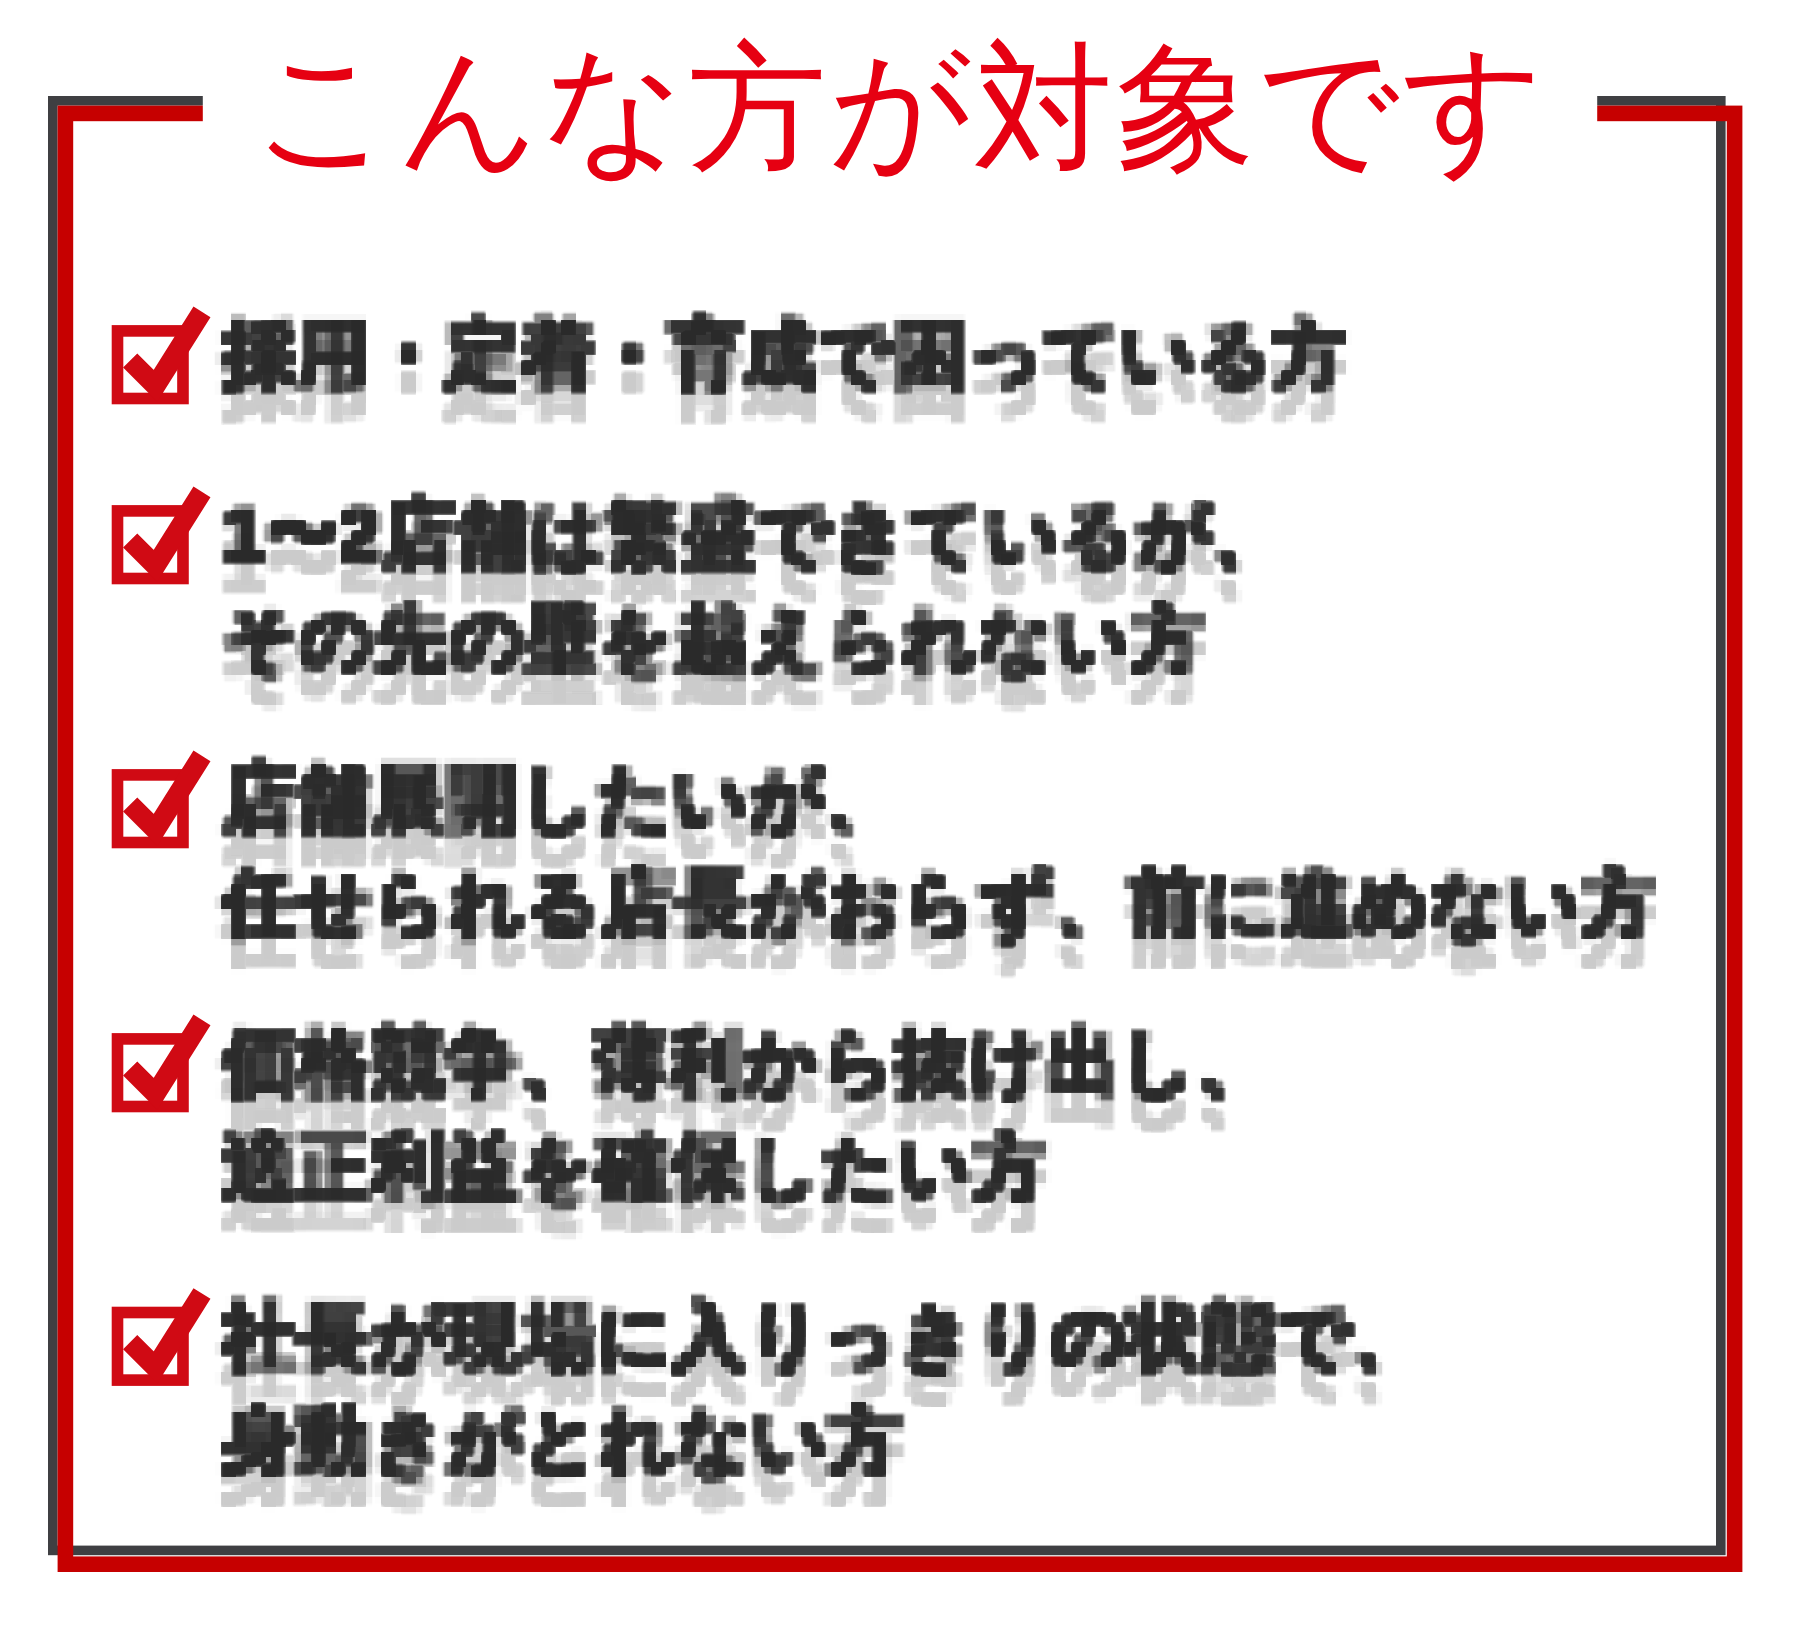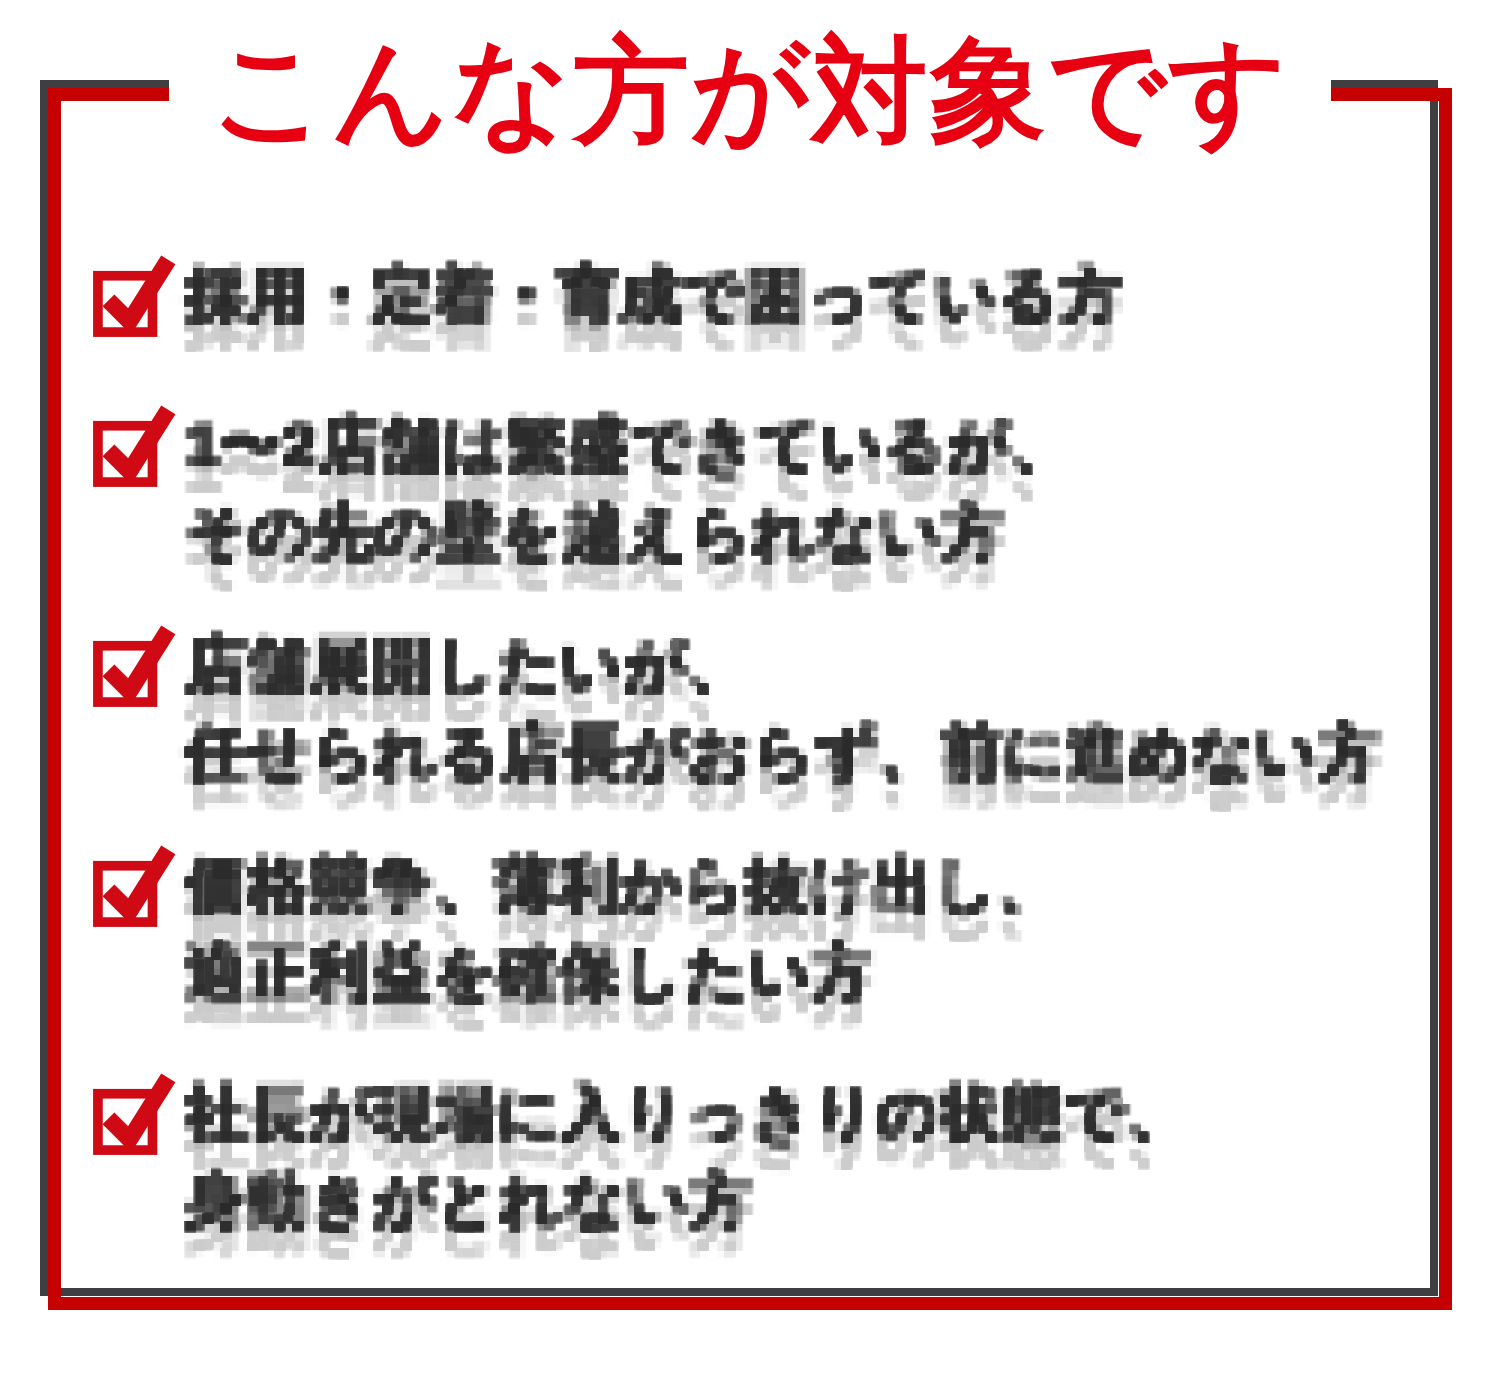--- a/index.html
+++ b/index.html
@@ -23,21 +23,21 @@
   .title-band{
     position:absolute;top:20px;left:0;width:100%;
     text-align:center;z-index:5;
   }
   .title-band .title-text{
     display:inline-block;
     background:#ffffff;
     padding:0 42px;
     color:#e60012;
     font-family:"Liberation Serif","DejaVu Serif",serif;
-    font-weight:700;
+    font-weight:400;
     font-size:116px;
     line-height:1.25;
     letter-spacing:2px;
     white-space:nowrap;
   }
   
   .item{
     position:absolute;left:90px;
     display:flex;align-items:flex-start;
     z-index:3;

